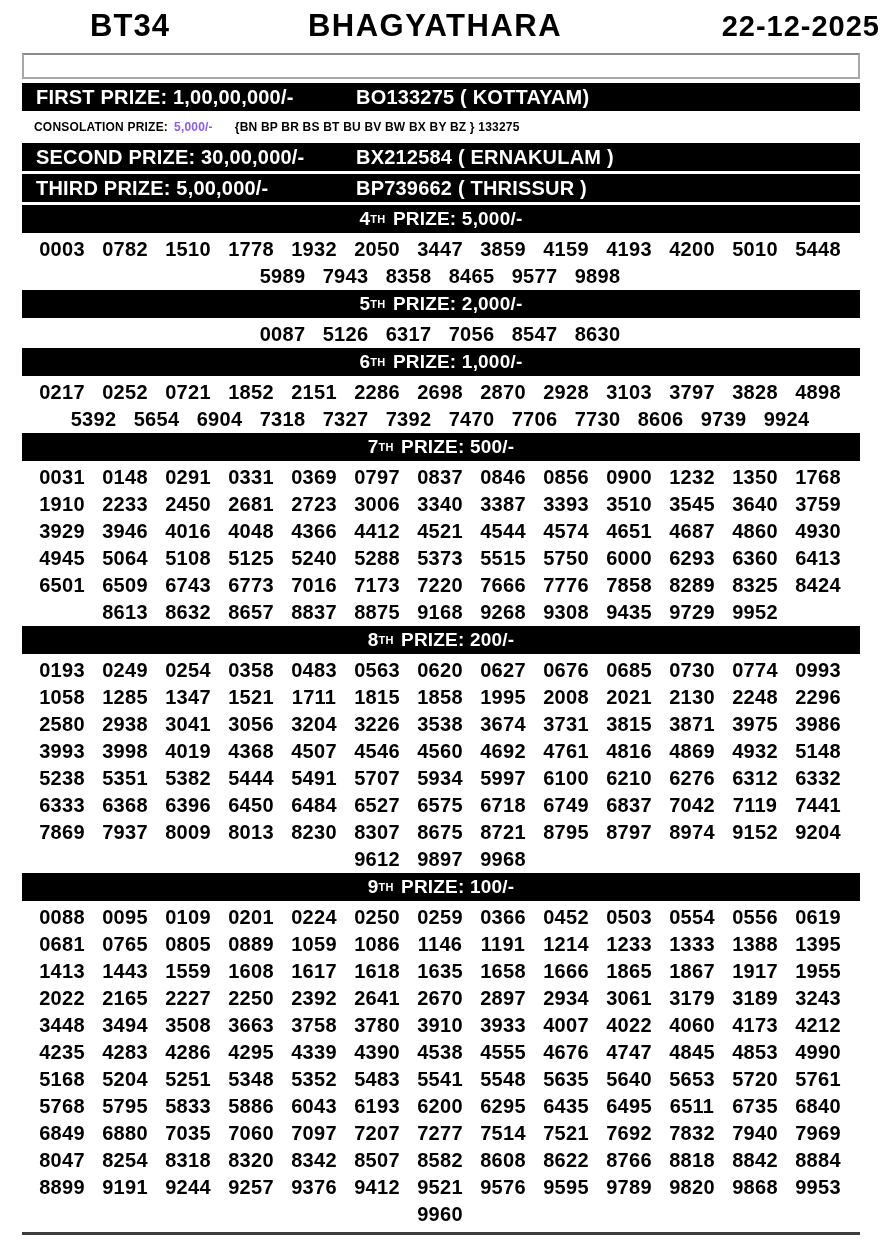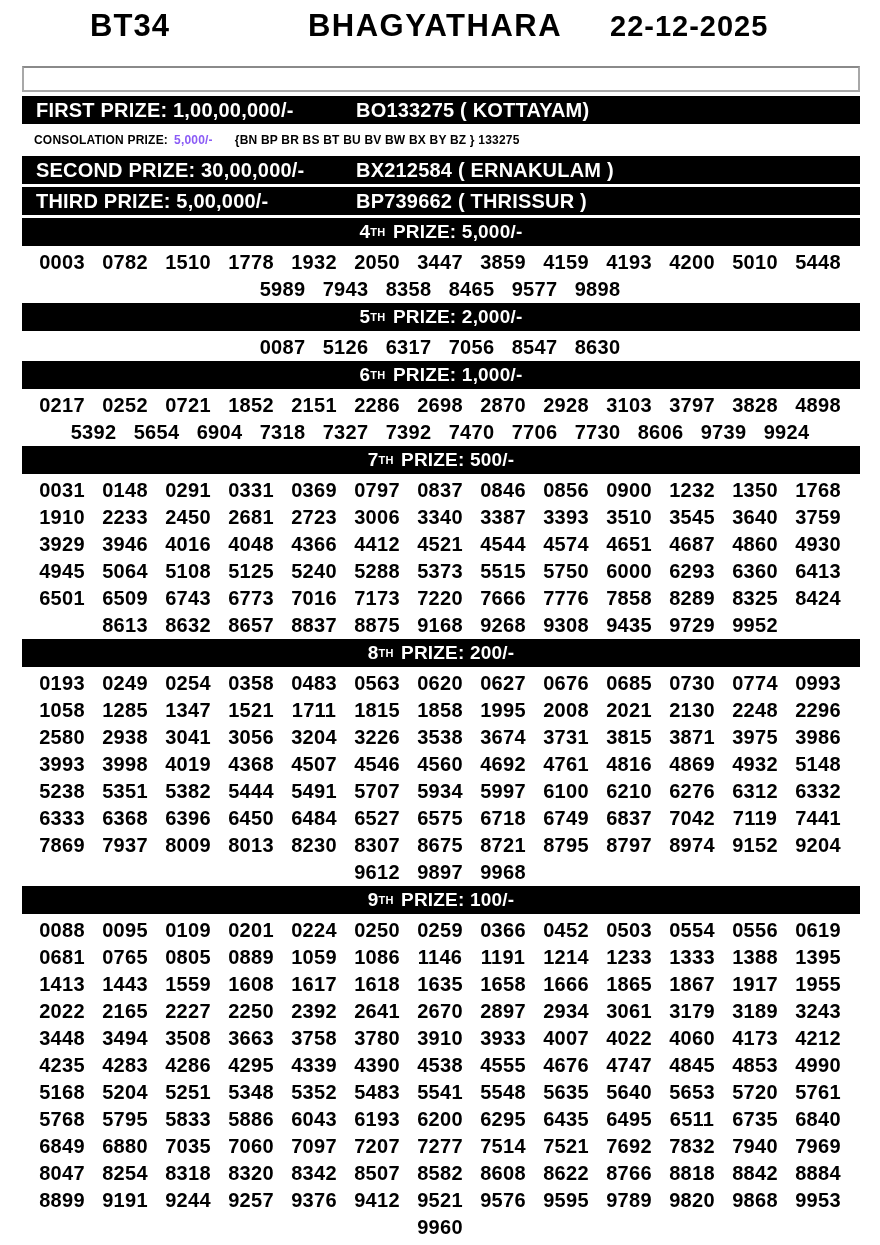--- a/index.html
+++ b/index.html
@@ -16,25 +16,25 @@
     box-sizing: border-box;
     padding-top: 8px;
     background: #ffffff;
   }
   
   .titlebar {
     display: grid;
     grid-template-columns: 260px 1fr 270px;
     align-items: baseline;
     height: 42px;
-    margin-bottom: 16px;
+    margin-bottom: 3px;
   }
   .title-code   { text-align: center; font-size: 31px; letter-spacing: 1px; }
   .title-name   { text-align: center; font-size: 31px; letter-spacing: 1.5px; }
-  .title-date   { text-align: left; font-size: 29px; letter-spacing: 1px; }
+  .title-date   { text-align: right; font-size: 29px; letter-spacing: 1px; }
   
   .empty-box {
     height: 22px;
     margin: 2px 20px 4px 22px;
     border: 2px solid #a8a8a8;
     border-top-color: #8a8a8a;
     background: #ffffff;
   }
   
   .bar {

